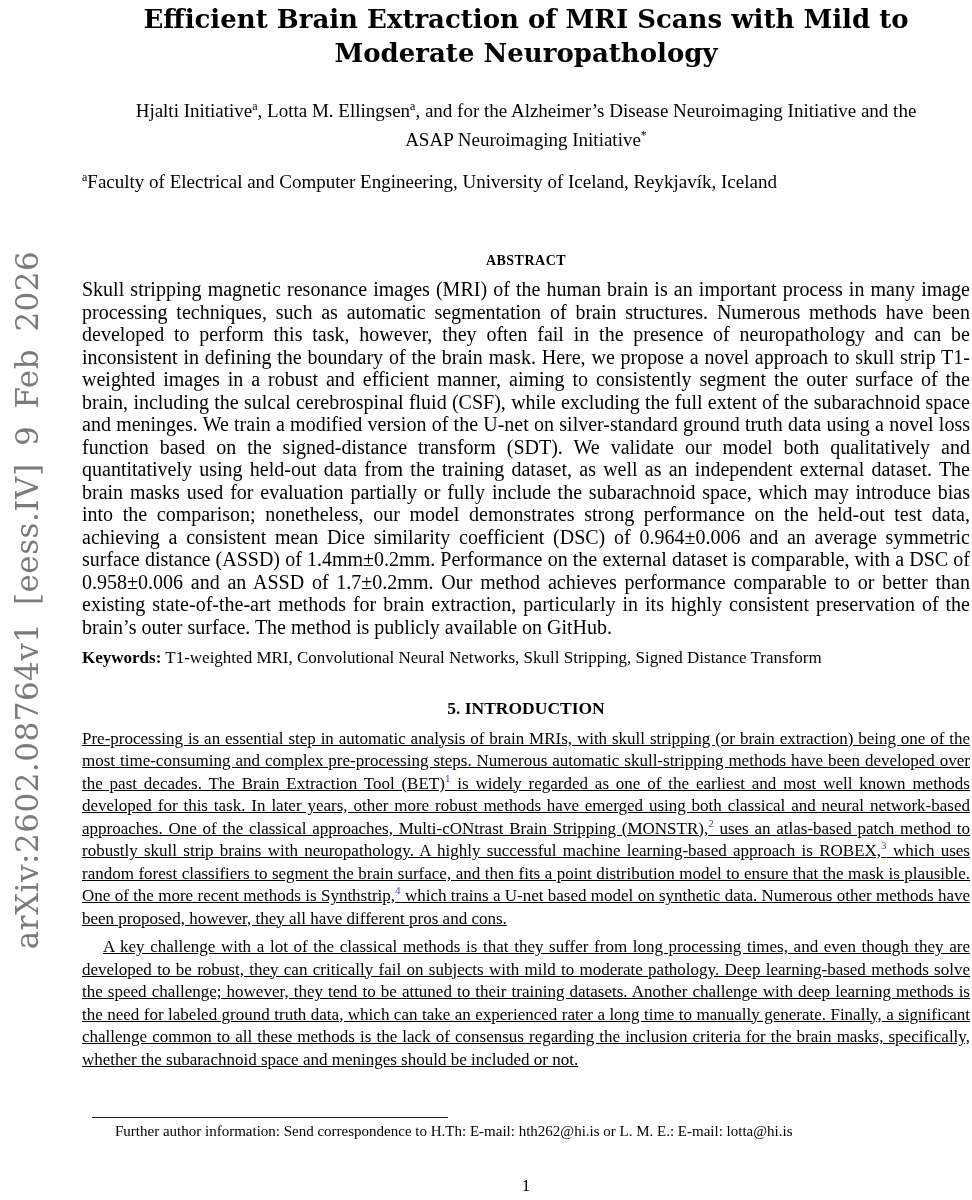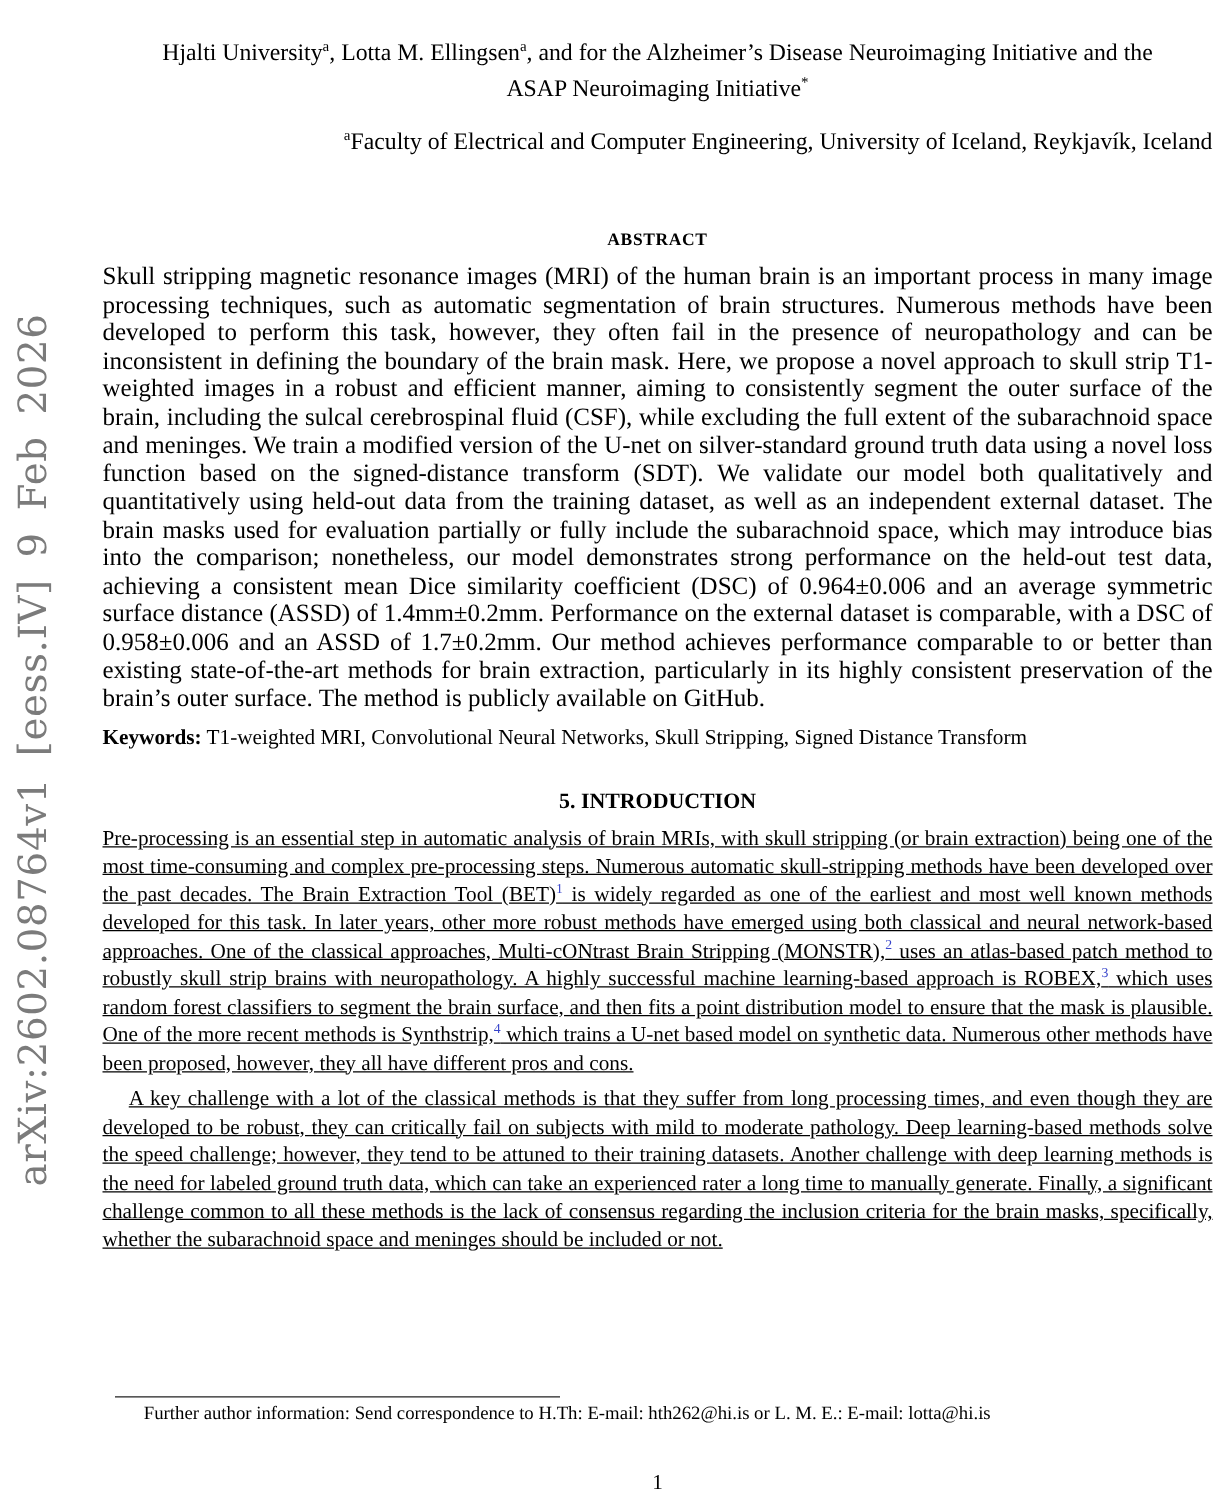--- a/index.html
+++ b/index.html
@@ -47,21 +47,21 @@
     text-align: center;
     font-size: 19px;
     line-height: 29px;
   }
   .authors sup, .affiliation sup {
     font-size: 12px;
     line-height: 0;
   }
   .affiliation {
     margin-top: 15px;
-    text-align: right;
+    text-align: left;
     font-size: 19px;
     line-height: 26px;
   }
   .abstract-heading {
     margin-top: 58px;
     text-align: center;
     font-size: 14px;
     font-weight: bold;
     letter-spacing: 0.5px;
   }
@@ -126,22 +126,23 @@
 </style>
 </head>
 <body>
 
 <div class="page">
 
   <div class="watermark">arXiv:2602.08764v1 [eess.IV] 9 Feb 2026</div>
 
   <div class="content">
 
+    <h1 class="title">Efficient Brain Extraction of MRI Scans with Mild to Moderate Neuropathology</h1>
 
-    <p class="authors"><span>Hjalti University</span><sup>a</sup><span>, Lotta M. Ellingsen</span><sup>a</sup><span>, and for the Alzheimer’s Disease Neuroimaging Initiative and the ASAP Neuroimaging Initiative</span><sup>*</sup></p>
+    <p class="authors"><span>Hjalti Initiative</span><sup>a</sup><span>, Lotta M. Ellingsen</span><sup>a</sup><span>, and for the Alzheimer’s Disease Neuroimaging Initiative and the ASAP Neuroimaging Initiative</span><sup>*</sup></p>
 
     <p class="affiliation"><sup>a</sup><span>Faculty of Electrical and Computer Engineering, University of Iceland, Reykjavík, Iceland</span></p>
 
     <h2 class="abstract-heading">ABSTRACT</h2>
 
     <p class="abstract-body">Skull stripping magnetic resonance images (MRI) of the human brain is an important process in many image processing techniques, such as automatic segmentation of brain structures. Numerous methods have been developed to perform this task, however, they often fail in the presence of neuropathology and can be inconsistent in defining the boundary of the brain mask. Here, we propose a novel approach to skull strip T1-weighted images in a robust and efficient manner, aiming to consistently segment the outer surface of the brain, including the sulcal cerebrospinal fluid (CSF), while excluding the full extent of the subarachnoid space and meninges. We train a modified version of the U-net on silver-standard ground truth data using a novel loss function based on the signed-distance transform (SDT). We validate our model both qualitatively and quantitatively using held-out data from the training dataset, as well as an independent external dataset. The brain masks used for evaluation partially or fully include the subarachnoid space, which may introduce bias into the comparison; nonetheless, our model demonstrates strong performance on the held-out test data, achieving a consistent mean Dice similarity coefficient (DSC) of 0.964±0.006 and an average symmetric surface distance (ASSD) of 1.4mm±0.2mm. Performance on the external dataset is comparable, with a DSC of 0.958±0.006 and an ASSD of 1.7±0.2mm. Our method achieves performance comparable to or better than existing state-of-the-art methods for brain extraction, particularly in its highly consistent preservation of the brain’s outer surface. The method is publicly available on GitHub.</p>
 
     <p class="keywords"><span class="kw-label">Keywords:</span><span> T1-weighted MRI, Convolutional Neural Networks, Skull Stripping, Signed Distance Transform</span></p>
 
     <h2 class="section-heading">5. INTRODUCTION</h2>

